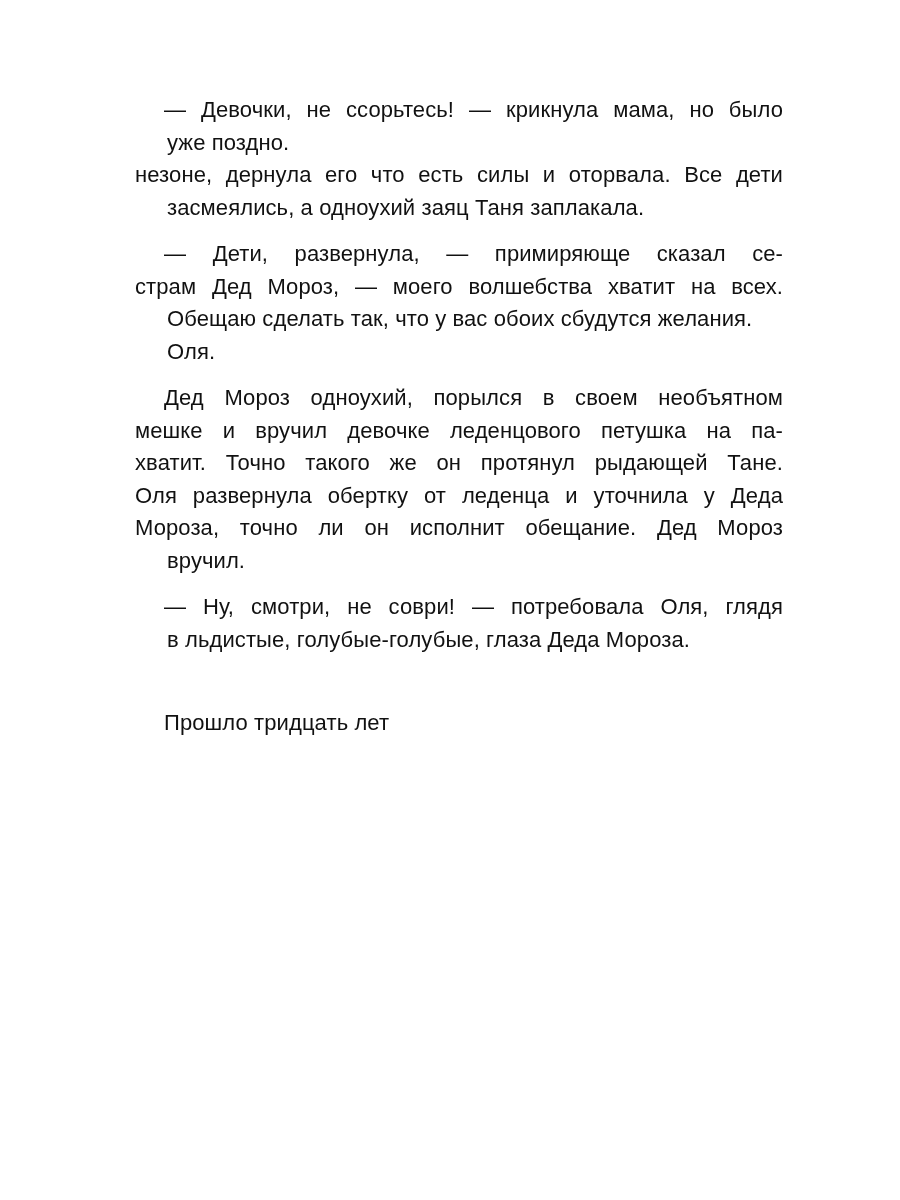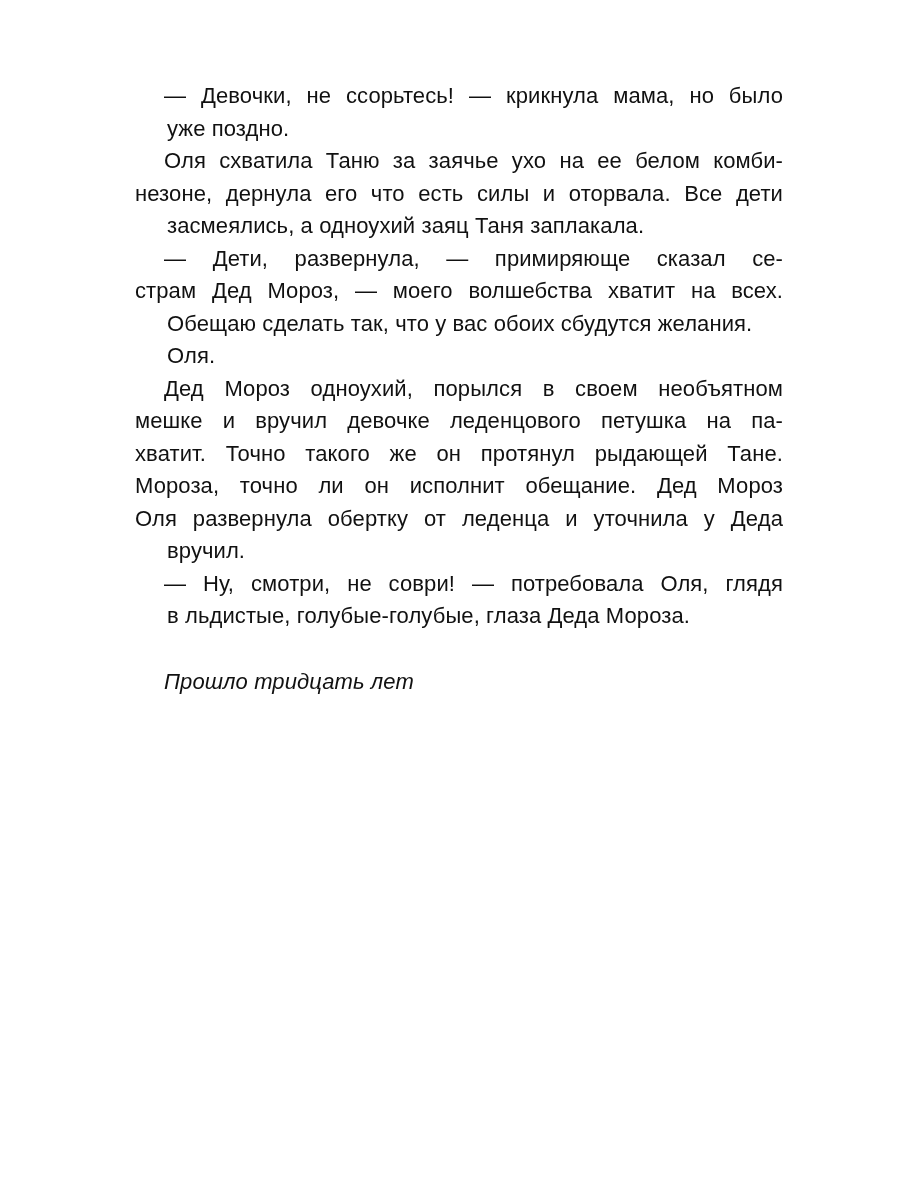--- a/index.html
+++ b/index.html
@@ -36,57 +36,56 @@
   .line.justify {
     text-align: justify;
     text-align-last: justify;
   }
   .line.last {
     text-align: left;
     margin-left: 32px;
   }
   .line.first {
     padding-left: 29px;
+    margin-top: 14px;
   }
   .scene-break {
-    margin-top: 33px;
+    margin-top: 51px;
     padding-left: 29px;
-    font-style: italic;
     text-align: left;
   }
 </style>
 </head>
 <body>
 
 <div class="page">
   <div class="text-column">
     <div id="paragraphs">
         <div class="para">
           <div class="line justify first">— Девочки, не ссорьтесь! — крикнула мама, но было</div>
           <div class="line last">уже поздно.</div>
         </div>
         <div class="para">
-          <div class="line justify first">Оля схватила Таню за заячье ухо на ее белом комби-</div>
           <div class="line justify">незоне, дернула его что есть силы и оторвала. Все дети</div>
           <div class="line last">засмеялись, а одноухий заяц Таня заплакала.</div>
         </div>
         <div class="para">
           <div class="line justify first">— Дети, развернула, — примиряюще сказал се-</div>
           <div class="line justify">страм Дед Мороз, — моего волшебства хватит на всех.</div>
           <div class="line last">Обещаю сделать так, что у вас обоих сбудутся желания.</div>
         </div>
         <div class="para">
           <div class="line last">Оля.</div>
         </div>
         <div class="para">
           <div class="line justify first">Дед Мороз одноухий, порылся в своем необъятном</div>
           <div class="line justify">мешке и вручил девочке леденцового петушка на па-</div>
           <div class="line justify">хватит. Точно такого же он протянул рыдающей Тане.</div>
+          <div class="line justify">Оля развернула обертку от леденца и уточнила у Деда</div>
           <div class="line justify">Мороза, точно ли он исполнит обещание. Дед Мороз</div>
-          <div class="line justify">Оля развернула обертку от леденца и уточнила у Деда</div>
           <div class="line last">вручил.</div>
         </div>
         <div class="para">
           <div class="line justify first">— Ну, смотри, не соври! — потребовала Оля, глядя</div>
           <div class="line last">в льдистые, голубые-голубые, глаза Деда Мороза.</div>
         </div>
       </div>
     <div class="scene-break">Прошло тридцать лет</div>
   </div>
 </div>

